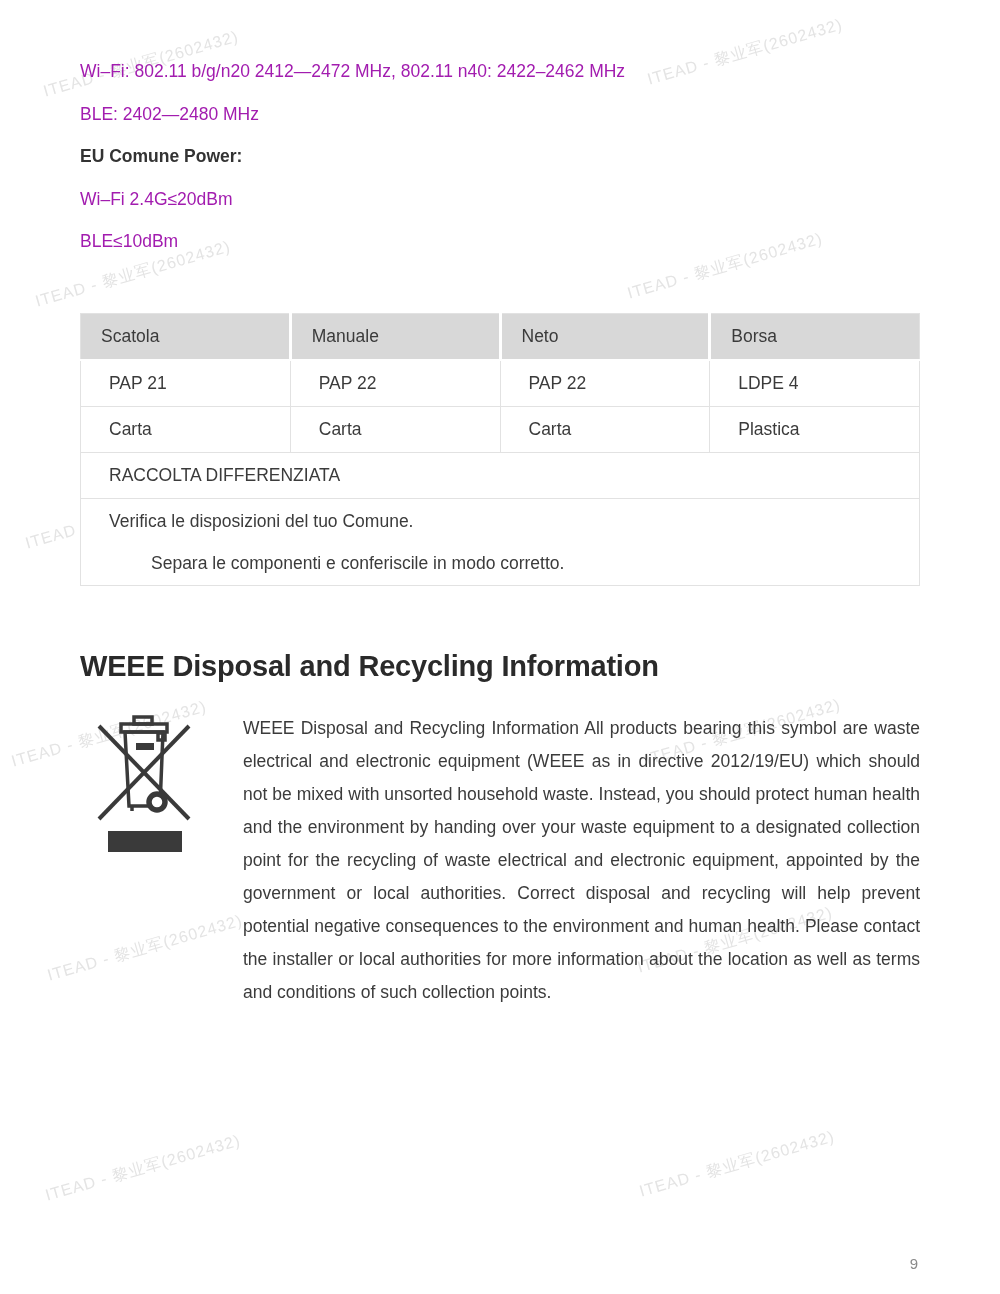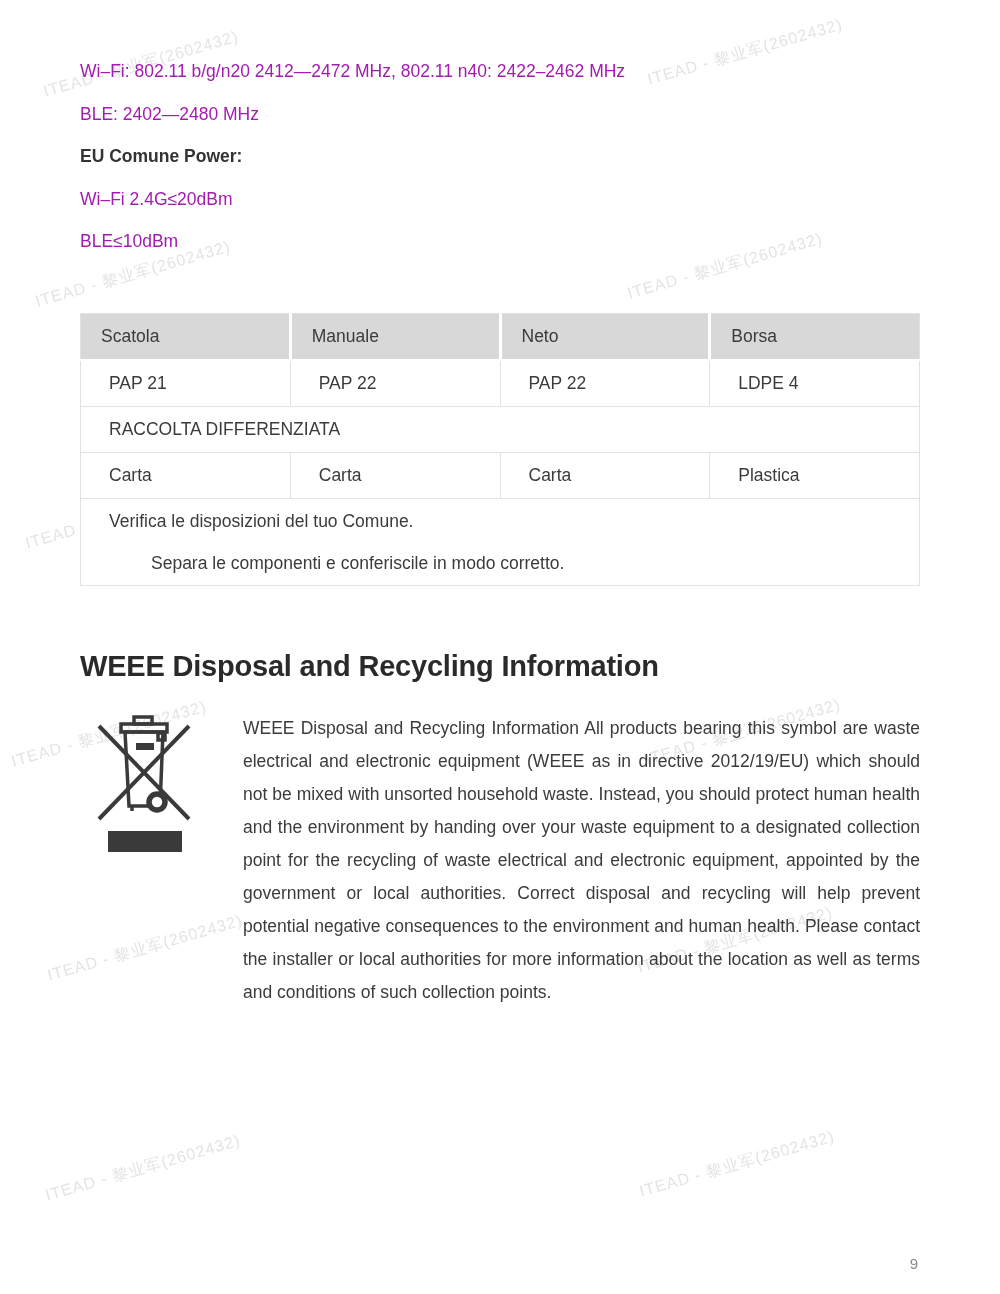--- a/index.html
+++ b/index.html
@@ -93,27 +93,27 @@
         </tr>
       </thead>
       <tbody>
         <tr>
           <td>PAP 21</td>
           <td>PAP 22</td>
           <td>PAP 22</td>
           <td>LDPE 4</td>
         </tr>
         <tr>
-          <td colspan="4">RACCOLTA DIFFERENZIATA</td>
-        </tr>
-        <tr>
           <td>Carta</td>
           <td>Carta</td>
           <td>Carta</td>
           <td>Plastica</td>
+        </tr>
+        <tr>
+          <td colspan="4">RACCOLTA DIFFERENZIATA</td>
         </tr>
         <tr>
           <td colspan="4" class="note-cell">
             <p>Verifica le disposizioni del tuo Comune.</p>
             <p>Separa le componenti e conferiscile in modo corretto.</p>
           </td>
         </tr>
       </tbody>
     </table>
 

